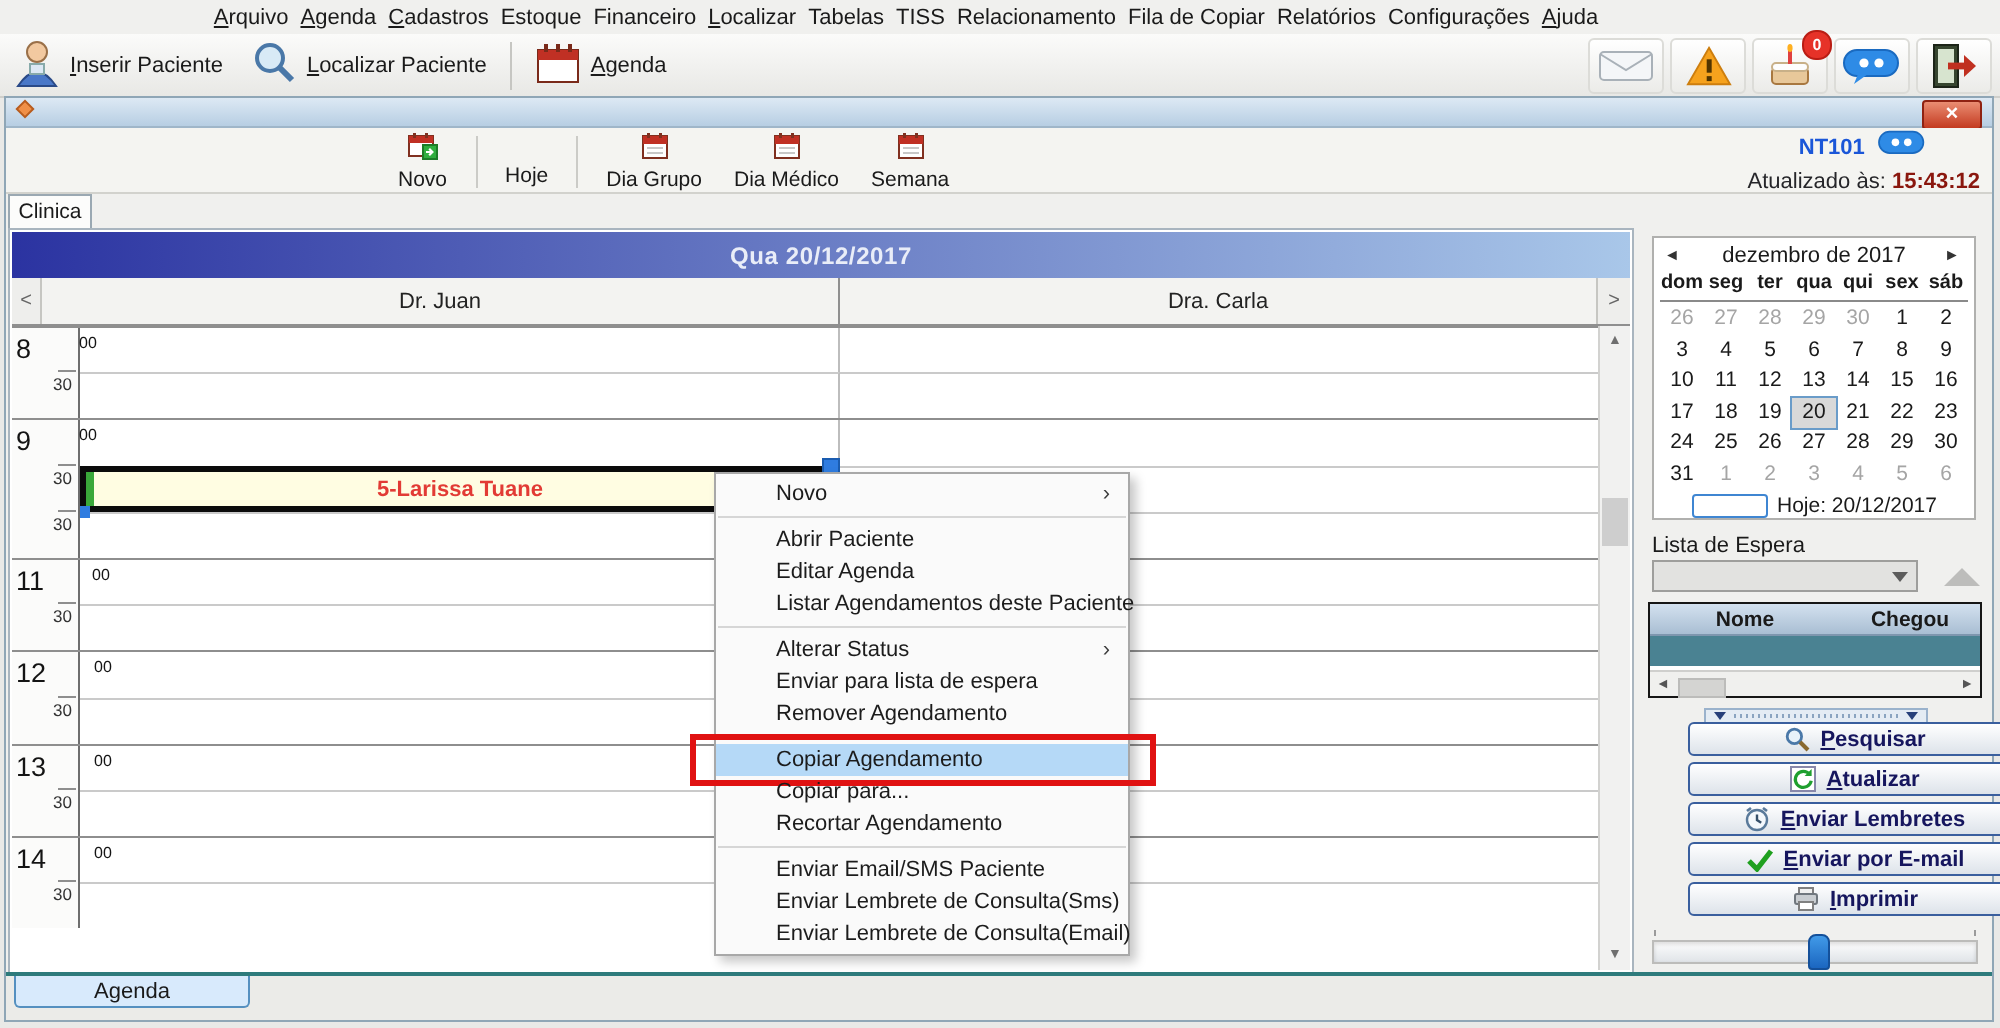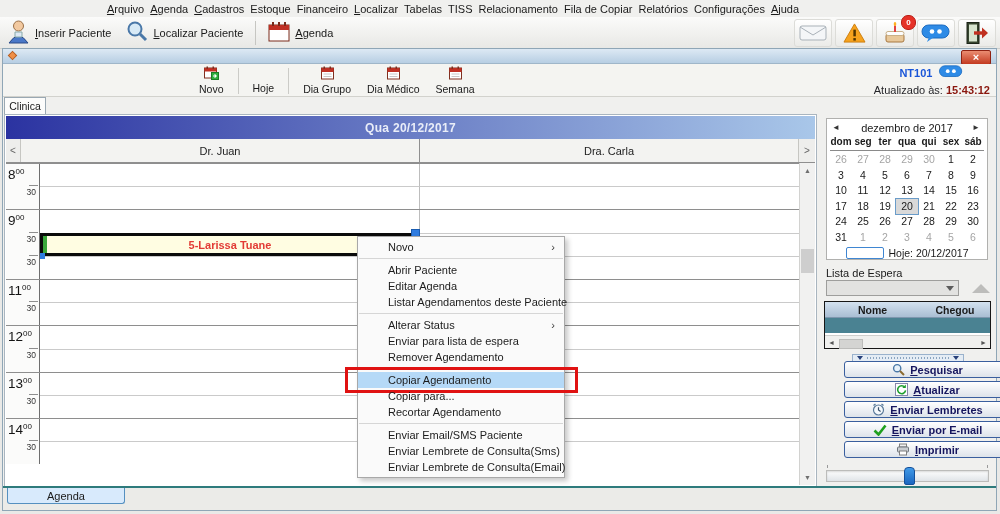--- a/index.html
+++ b/index.html
@@ -68,21 +68,21 @@
   .row{display:flex;height:23.2px;box-sizing:border-box;}
   .row.hour{border-top:1px solid #8e8e8e;}
   .row .gut{width:34px;background:#fbfbfa;border-right:1px solid #6e6e6e;
             position:relative;box-sizing:border-box;}
   .row .c1{width:380px;border-right:1px solid #bdbdbd;box-sizing:border-box;}
   .row .c2{width:380px;box-sizing:border-box;}
   .row.half .c1,.row.half .c2{border-top:1px solid #cacaca;}
   .row.half .gut::after{content:"";position:absolute;right:1px;top:-1px;width:9px;
                         border-top:1px solid #8e8e8e;}
   .hlbl{font-size:13.5px;color:#141414;padding-left:2px;line-height:15px;}
-  .hlbl .m{font-size:8px;vertical-align:5px;letter-spacing:0;}
+  .hlbl .m{font-size:8px;vertical-align:5px;letter-spacing:0;margin-left:24px;}
   .halflbl{position:absolute;right:3px;top:1px;font-size:8.5px;color:#333;}
   .vscroll{position:absolute;right:0;top:0;width:16px;height:100%;background:#f1f1f0;
            border-left:1px solid #d2d2d0;box-sizing:border-box;}
   .varrow{position:absolute;left:0;width:100%;height:15px;display:flex;align-items:center;
           justify-content:center;font-size:7px;color:#6f6f6f;background:#f1f1f0;}
   .varrow.up{top:0;}  .varrow.down{bottom:0;}
   .varrow.up::before{content:"▲";} .varrow.down::before{content:"▼";}
   .vthumb{position:absolute;left:1px;top:86px;width:13px;height:24px;background:#cecece;}
   .appt{position:absolute;left:34px;top:70px;width:380px;height:23px;box-sizing:border-box;
         background:#fffde2;border:3px solid #0b0b0b;display:flex;align-items:center;

